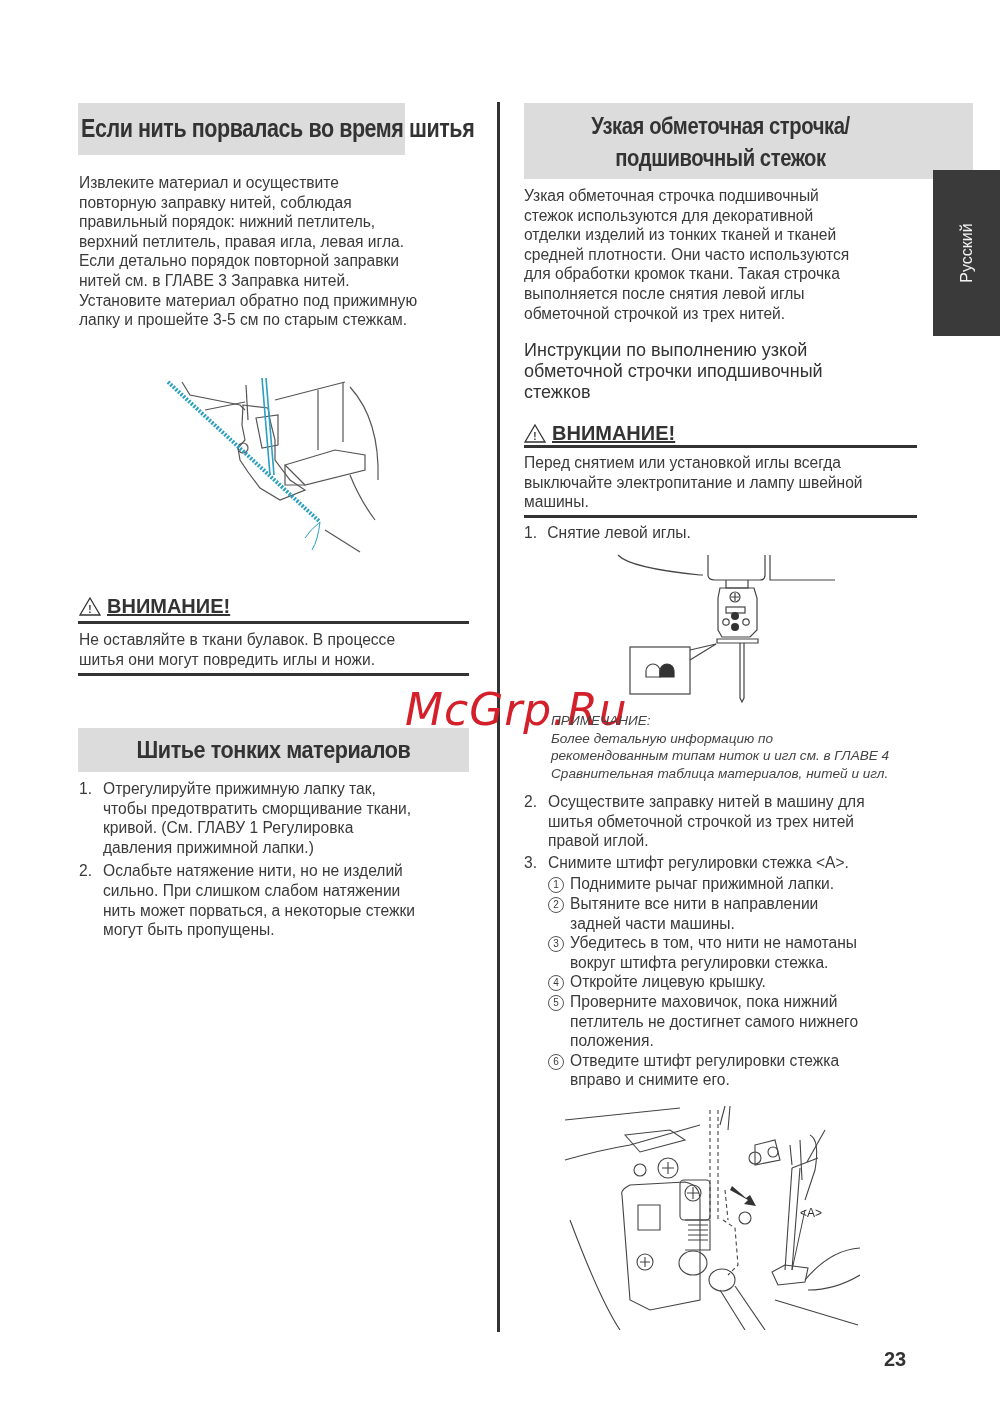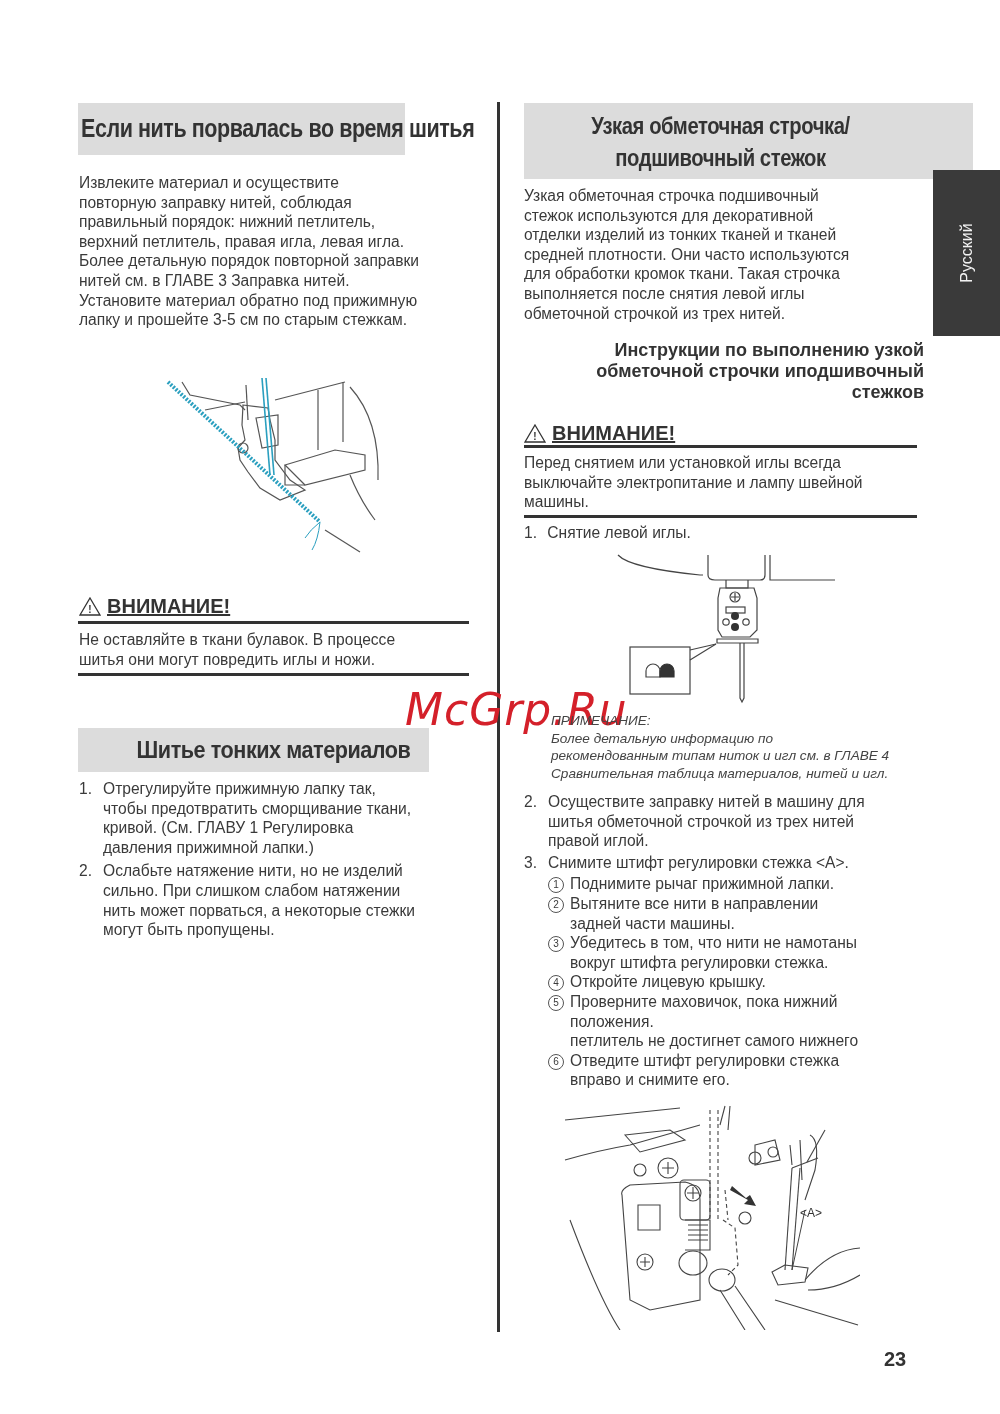--- a/index.html
+++ b/index.html
@@ -29,21 +29,21 @@
 
 <div class="hbar" style="left:78px; top:103px; width:327px; height:52px;">
   <div class="htitle abs" style="left:3px; top:11px; font-size:25px; white-space:nowrap; transform:scaleX(0.86); transform-origin:left;">Если нить порвалась во время шитья</div>
 </div>
 
 <div class="abs body-text" style="left:79px; top:157px; width:400px;margin-top:16px;">
   <div>Извлеките материал и осуществите</div>
   <div>повторную заправку нитей, соблюдая</div>
   <div>правильный порядок: нижний петлитель,</div>
   <div>верхний петлитель, правая игла, левая игла.</div>
-  <div>Более детальную порядок повторной заправки</div>
+  <div>Если детально порядок повторной заправки</div>
   <div>нитей см. в ГЛАВЕ 3 Заправка нитей.</div>
   <div>Установите материал обратно под прижимную</div>
   <div>лапку и прошейте 3-5 см по старым стежкам.</div>
 </div>
 
 <svg class="abs" style="left:150px; top:360px;" width="250" height="200" viewBox="0 0 250 200">
   <g fill="none" stroke="#555" stroke-width="1.2">
     <path d="M32 22 L40 35 L90 45 L95 50"></path>
     <path d="M55 50 L95 42"></path>
     <path d="M96 25 L98 60"></path>
@@ -77,21 +77,21 @@
     <span class="warn" style="margin-left:6px;">ВНИМАНИЕ!</span>
   </div>
 </div>
 <div class="rule" style="left:78px; top:621px; width:391px;"></div>
 <div class="abs body-text" style="left:79px; top:630px; width:400px;">
   <div>Не оставляйте в ткани булавок. В процессе</div>
   <div>шитья они могут повредить иглы и ножи.</div>
 </div>
 <div class="rule" style="left:78px; top:673px; width:391px;"></div>
 
-<div class="hbar" style="left:78px; top:728px; width:351px; height:44px;">
+<div class="hbar" style="left:78px; top:728px; width:391px; height:44px;">
   <div class="htitle abs" style="left:0; width:391px; text-align:center; top:8px; font-size:24px; transform:scaleX(0.9);">Шитье тонких материалов</div>
 </div>
 
 <div class="abs body-text" style="left:79px; top:779px; width:410px;">
   <ul class="list">
     <li>
       <span class="num">1.</span>
       <div>Отрегулируйте прижимную лапку так,</div>
       <div>чтобы предотвратить сморщивание ткани,</div>
       <div>кривой. (См. ГЛАВУ 1 Регулировка</div>
@@ -115,21 +115,21 @@
 <div class="abs body-text" style="left:524px; top:186px; width:400px;">
   <div>Узкая обметочная строчка подшивочный</div>
   <div>стежок используются для декоративной</div>
   <div>отделки изделий из тонких тканей и тканей</div>
   <div>средней плотности. Они часто используются</div>
   <div>для обработки кромок ткани. Такая строчка</div>
   <div>выполняется после снятия левой иглы</div>
   <div>обметочной строчкой из трех нитей.</div>
 </div>
 
-<div class="abs" style="left:524px; top:340px; width:400px; font-weight:bold; font-size:18px; line-height:21px; color:#333;text-align:right;">
+<div class="abs" style="left:524px; top:340px; width:400px; font-weight:normal; font-size:18px; line-height:21px; color:#333;">
   <div>Инструкции по выполнению узкой</div>
   <div>обметочной строчки иподшивочный</div>
   <div>стежков</div>
 </div>
 
 <div class="abs" style="left:524px; top:422px;">
   <div style="display:flex; align-items:center;">
     <svg width="22" height="19" viewBox="0 0 22 19">
         <path d="M11 1 L21 18 L1 18 Z" fill="none" stroke="#333" stroke-width="1.3"></path>
         <text x="11" y="16" font-size="10" text-anchor="middle" fill="#333" font-family="Liberation Sans, sans-serif" font-weight="bold">!</text>
@@ -211,22 +211,22 @@
           <div>Убедитесь в том, что нити не намотаны</div>
           <div>вокруг штифта регулировки стежка.</div>
         </li>
         <li>
           <span class="circ">4</span>
           <div>Откройте лицевую крышку.</div>
         </li>
         <li>
           <span class="circ">5</span>
           <div>Проверните маховичок, пока нижний</div>
+          <div>петлитель не достигнет самого нижнего</div>
           <div>положения.</div>
-          <div>петлитель не достигнет самого нижнего</div>
         </li>
         <li>
           <span class="circ">6</span>
           <div>Отведите штифт регулировки стежка</div>
           <div>вправо и снимите его.</div>
         </li>
       </ul>
     </li>
   </ul>
 </div>

